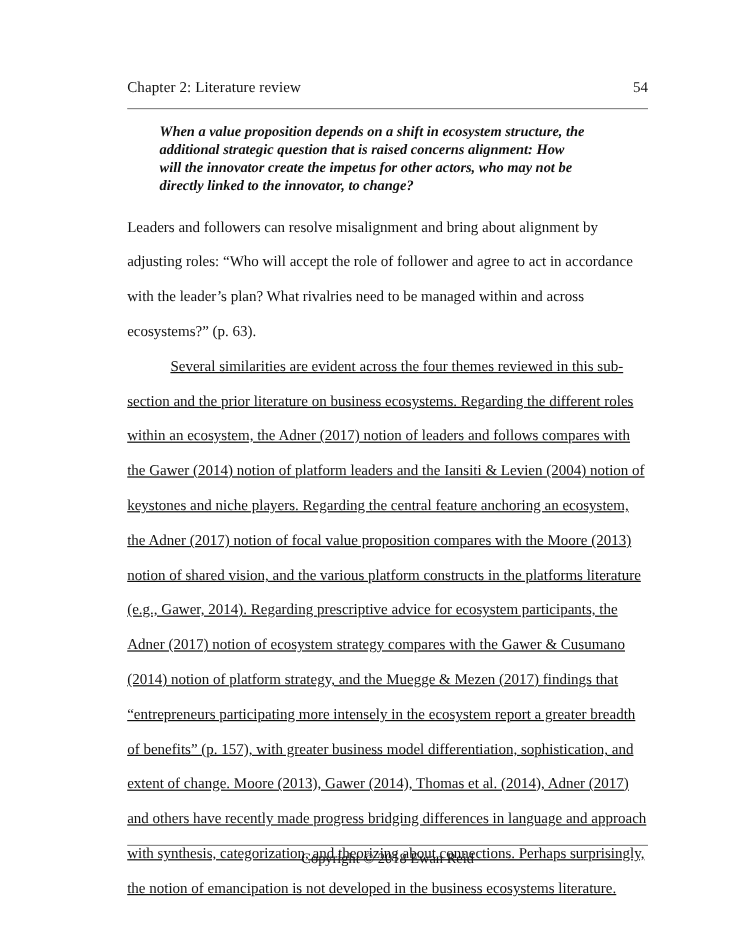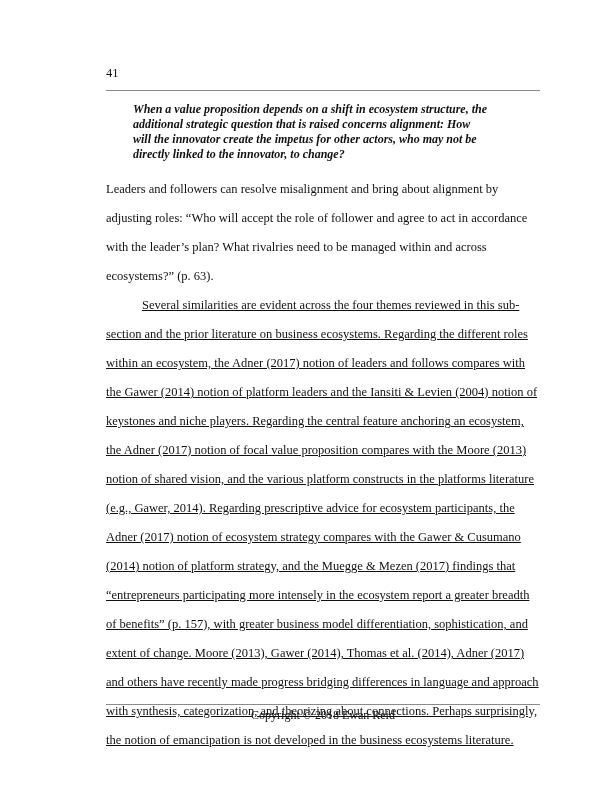--- a/index.html
+++ b/index.html
@@ -70,21 +70,22 @@
   }
 </style>
 </head>
 <body>
 
 <div class="page">
 
   <div class="content">
 
     <div class="running-header">
-      <span class="pagenum">41</span>
+      <span class="title">Chapter 2: Literature review</span>
+      <span class="pagenum">54</span>
     </div>
 
     <div class="block-quote">When a value proposition depends on a shift in ecosystem structure, the additional strategic question that is raised concerns alignment: How will the innovator create the impetus for other actors, who may not be directly linked to the innovator, to change?</div>
 
     <div class="body-text">
       <p>Leaders and followers can resolve misalignment and bring about alignment by adjusting roles: “Who will accept the role of follower and agree to act in accordance with the leader’s plan? What rivalries need to be managed within and across ecosystems?” (p. 63).</p>
       <p class="indent">Several similarities are evident across the four themes reviewed in this sub-section and the prior literature on business ecosystems.  Regarding the different roles within an ecosystem, the Adner (2017) notion of leaders and follows compares with the Gawer (2014) notion of platform leaders and the Iansiti &amp; Levien (2004) notion of keystones and niche players.  Regarding the central feature anchoring an ecosystem, the Adner (2017) notion of focal value proposition compares with the Moore (2013) notion of shared vision, and the various platform constructs in the platforms literature (e.g., Gawer, 2014).  Regarding prescriptive advice for ecosystem participants, the Adner (2017) notion of ecosystem strategy compares with the Gawer &amp; Cusumano (2014) notion of platform strategy, and the Muegge &amp; Mezen (2017) findings that “entrepreneurs participating more intensely in the ecosystem report a greater breadth of benefits” (p. 157), with greater business model differentiation, sophistication, and extent of change.  Moore (2013), Gawer (2014), Thomas et al. (2014), Adner (2017) and others have recently made progress bridging differences in language and approach with synthesis, categorization, and theorizing about connections.  Perhaps surprisingly, the notion of emancipation is not developed in the business ecosystems literature.</p>
     </div>
 
   </div>

